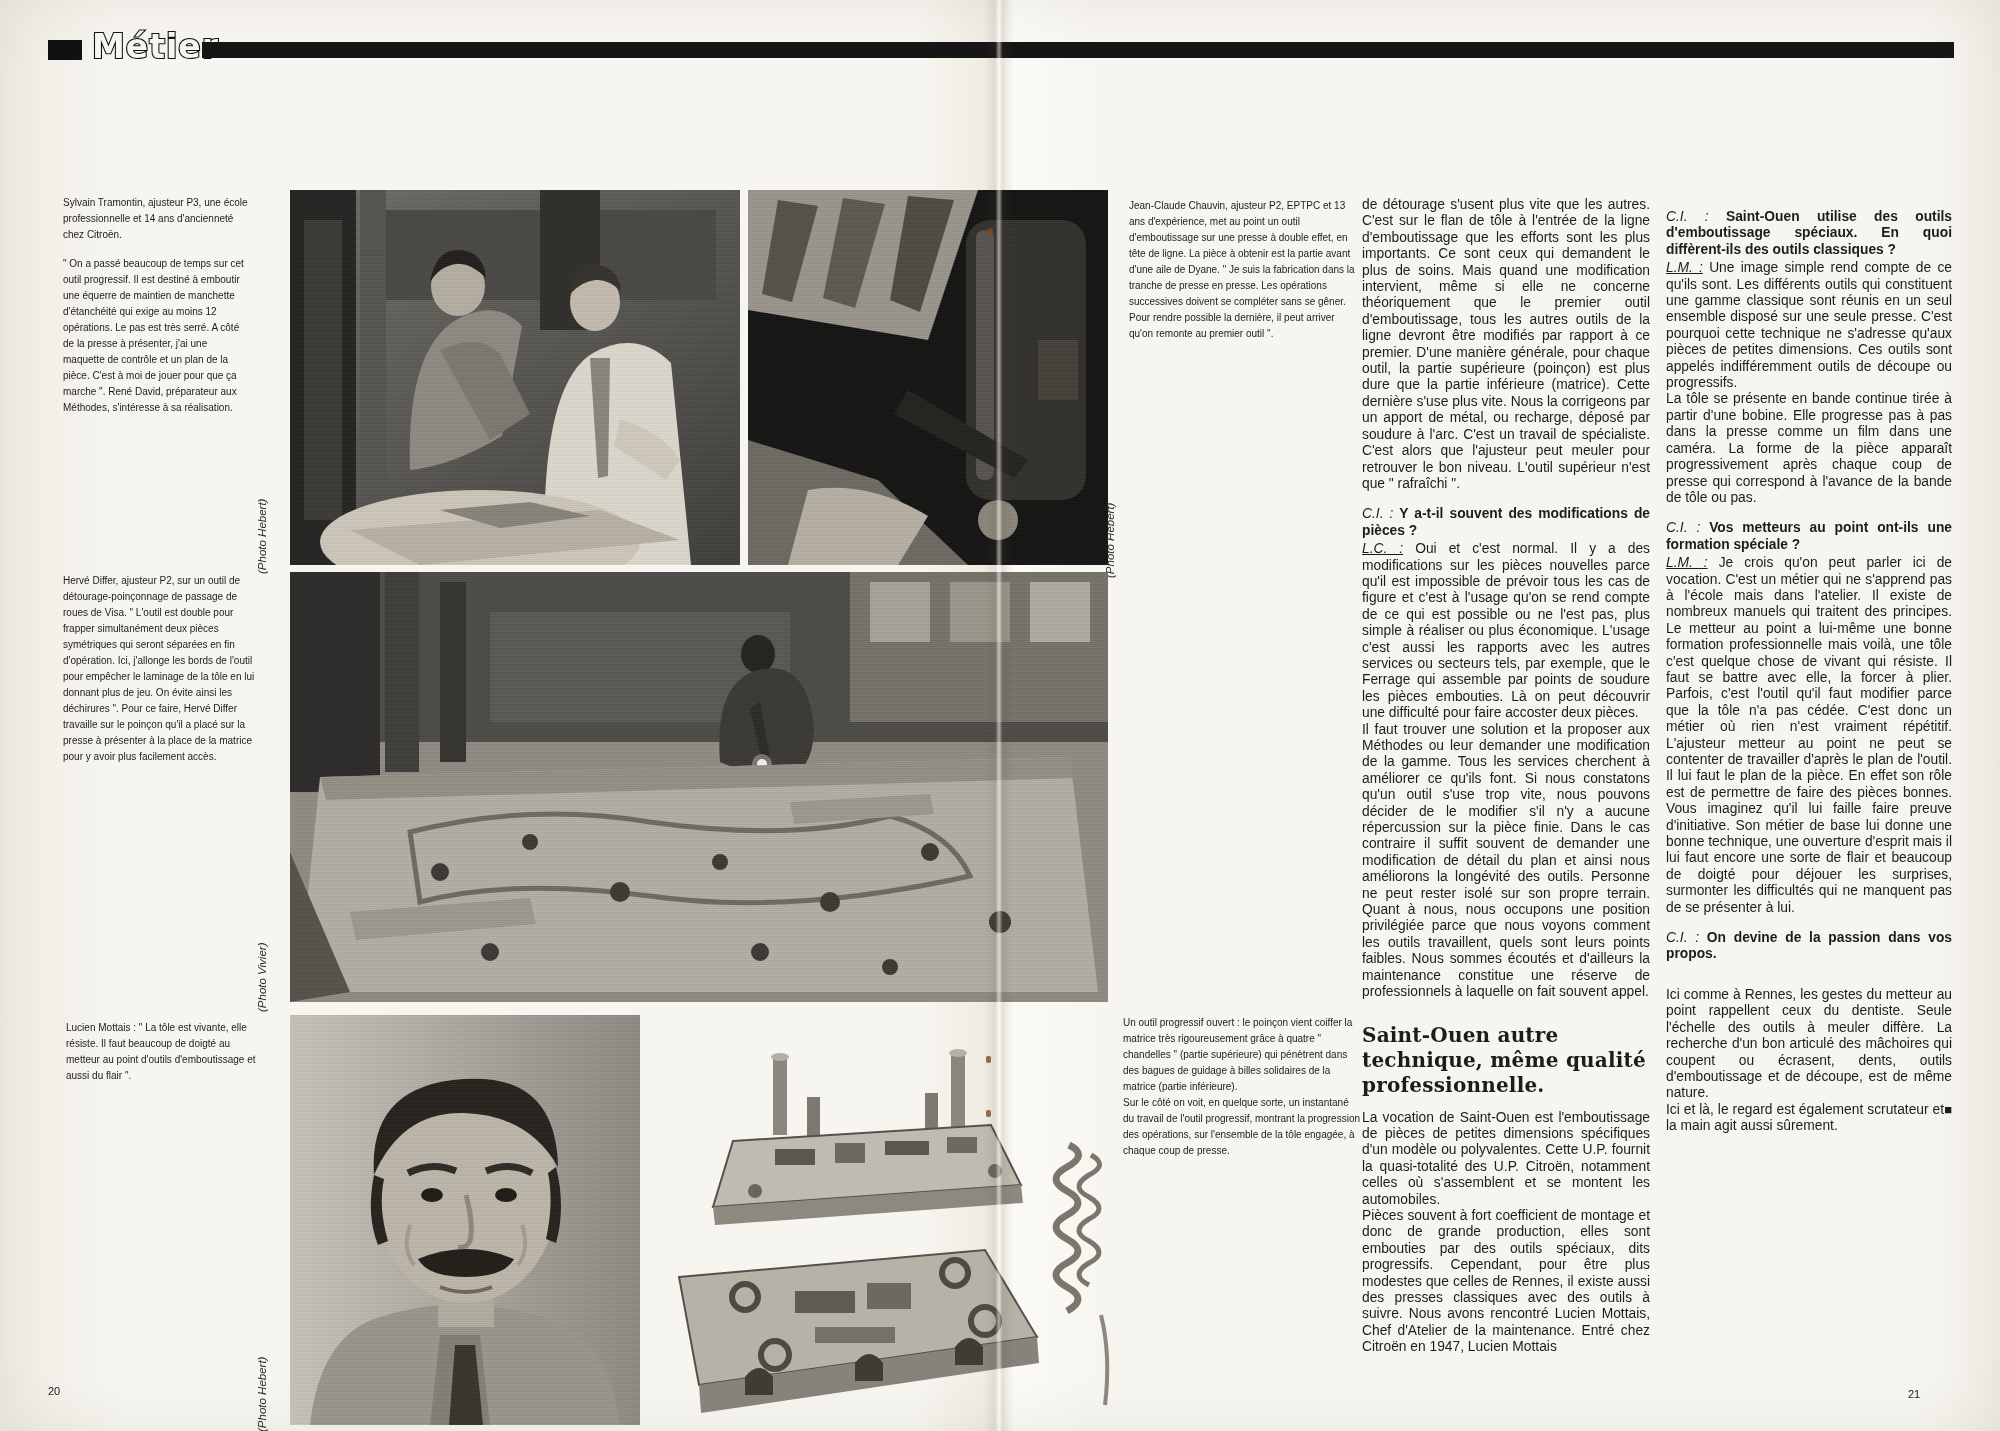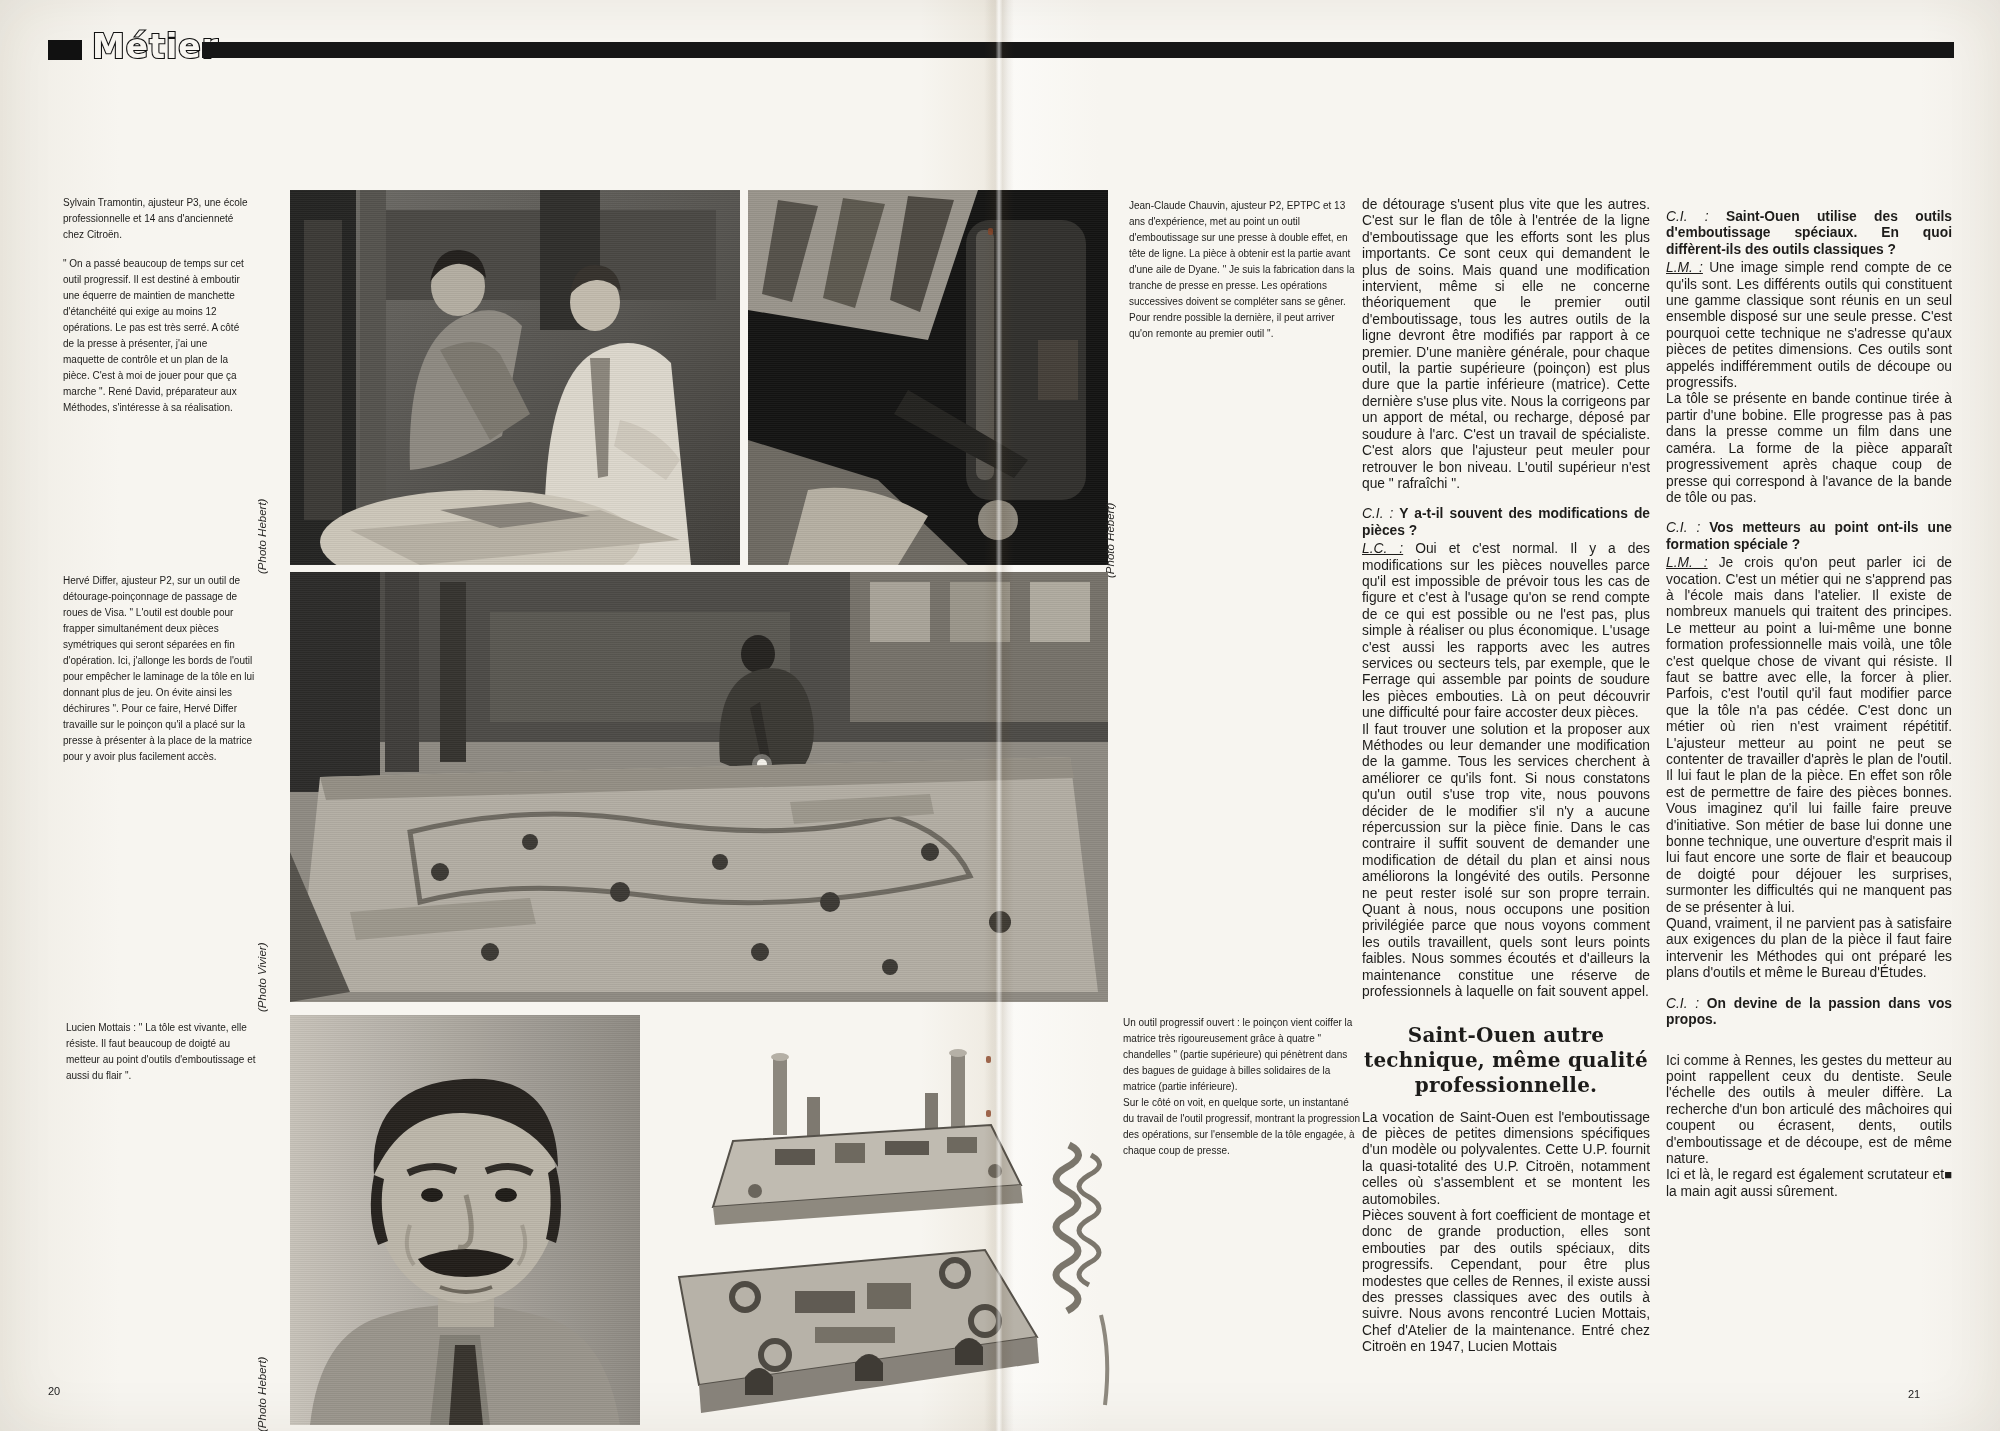--- a/index.html
+++ b/index.html
@@ -26,21 +26,21 @@
     transform:rotate(-90deg);transform-origin:left bottom;white-space:nowrap;}
 
   
   .col{position:absolute;font-size:13.8px;line-height:16.4px;text-align:justify;}
   .col p{margin:0;}
   .q{margin-top:14px !important;margin-bottom:2px !important;}
   .q em{font-style:italic;font-weight:normal;}
   .q strong{font-weight:bold;}
   .alabel{font-style:italic;text-decoration:underline;}
   .subhead{font-family:"DejaVu Serif","Liberation Serif",serif;font-weight:bold;font-size:20px;
-    line-height:25px;text-align:center;margin-top:22px !important;margin-bottom:12px !important;letter-spacing:.2px;}
+    line-height:25px;text-align:left;margin-top:22px !important;margin-bottom:12px !important;letter-spacing:.2px;}
   .gap-lg{margin-top:24px !important;}
   .gap-sm{margin-top:12px !important;}
   .endmark{float:right;font-size:13px;line-height:16px;}
 
   .pageno{position:absolute;font-size:11px;color:#222;}
 
   
   .photo{position:absolute;overflow:hidden;background:#888;}
   .photo svg{display:block;width:100%;height:100%;}
   .photo::after{content:"";position:absolute;inset:0;pointer-events:none;
@@ -272,21 +272,20 @@
     </p>
     <p>La tôle se présente en bande continue tirée à partir d'une bobine. Elle progresse pas à pas dans la presse comme un film dans une caméra. La forme de la pièce apparaît progressivement après chaque coup de presse qui correspond à l'avance de la bande de tôle ou pas.</p>
     <p class="q">
       <em>C.I. :</em>
       <strong>Vos metteurs au point ont-ils une formation spéciale ?</strong>
     </p>
     <p>
       <em class="alabel">L.M. :</em>
       <span>Je crois qu'on peut parler ici de vocation. C'est un métier qui ne s'apprend pas à l'école mais dans l'atelier. Il existe de nombreux manuels qui traitent des principes. Le metteur au point a lui-même une bonne formation professionnelle mais voilà, une tôle c'est quelque chose de vivant qui résiste. Il faut se battre avec elle, la forcer à plier. Parfois, c'est l'outil qu'il faut modifier parce que la tôle n'a pas cédée. C'est donc un métier où rien n'est vraiment répétitif. L'ajusteur metteur au point ne peut se contenter de travailler d'après le plan de l'outil. Il lui faut le plan de la pièce. En effet son rôle est de permettre de faire des pièces bonnes. Vous imaginez qu'il lui faille faire preuve d'initiative. Son métier de base lui donne une bonne technique, une ouverture d'esprit mais il lui faut encore une sorte de flair et beaucoup de doigté pour déjouer les surprises, surmonter les difficultés qui ne manquent pas de se présenter à lui.</span>
     </p>
-    <p>Quand, vraiment, il ne parvient pas à satisfaire aux exigences du plan de la pièce il faut faire intervenir les Méthodes qui ont préparé les plans d'outils et même le Bureau d'Études.</p>
     <p class="q">
       <em>C.I. :</em>
       <strong>On devine de la passion dans vos propos.</strong>
     </p>
     <p class="gap-lg">Ici comme à Rennes, les gestes du metteur au point rappellent ceux du dentiste. Seule l'échelle des outils à meuler diffère. La recherche d'un bon articulé des mâchoires qui coupent ou écrasent, dents, outils d'emboutissage et de découpe, est de même nature.</p>
     <p>
       <span class="endmark">■</span>
       <span>Ici et là, le regard est également scrutateur et la main agit aussi sûrement.</span>
     </p>
   </div>

